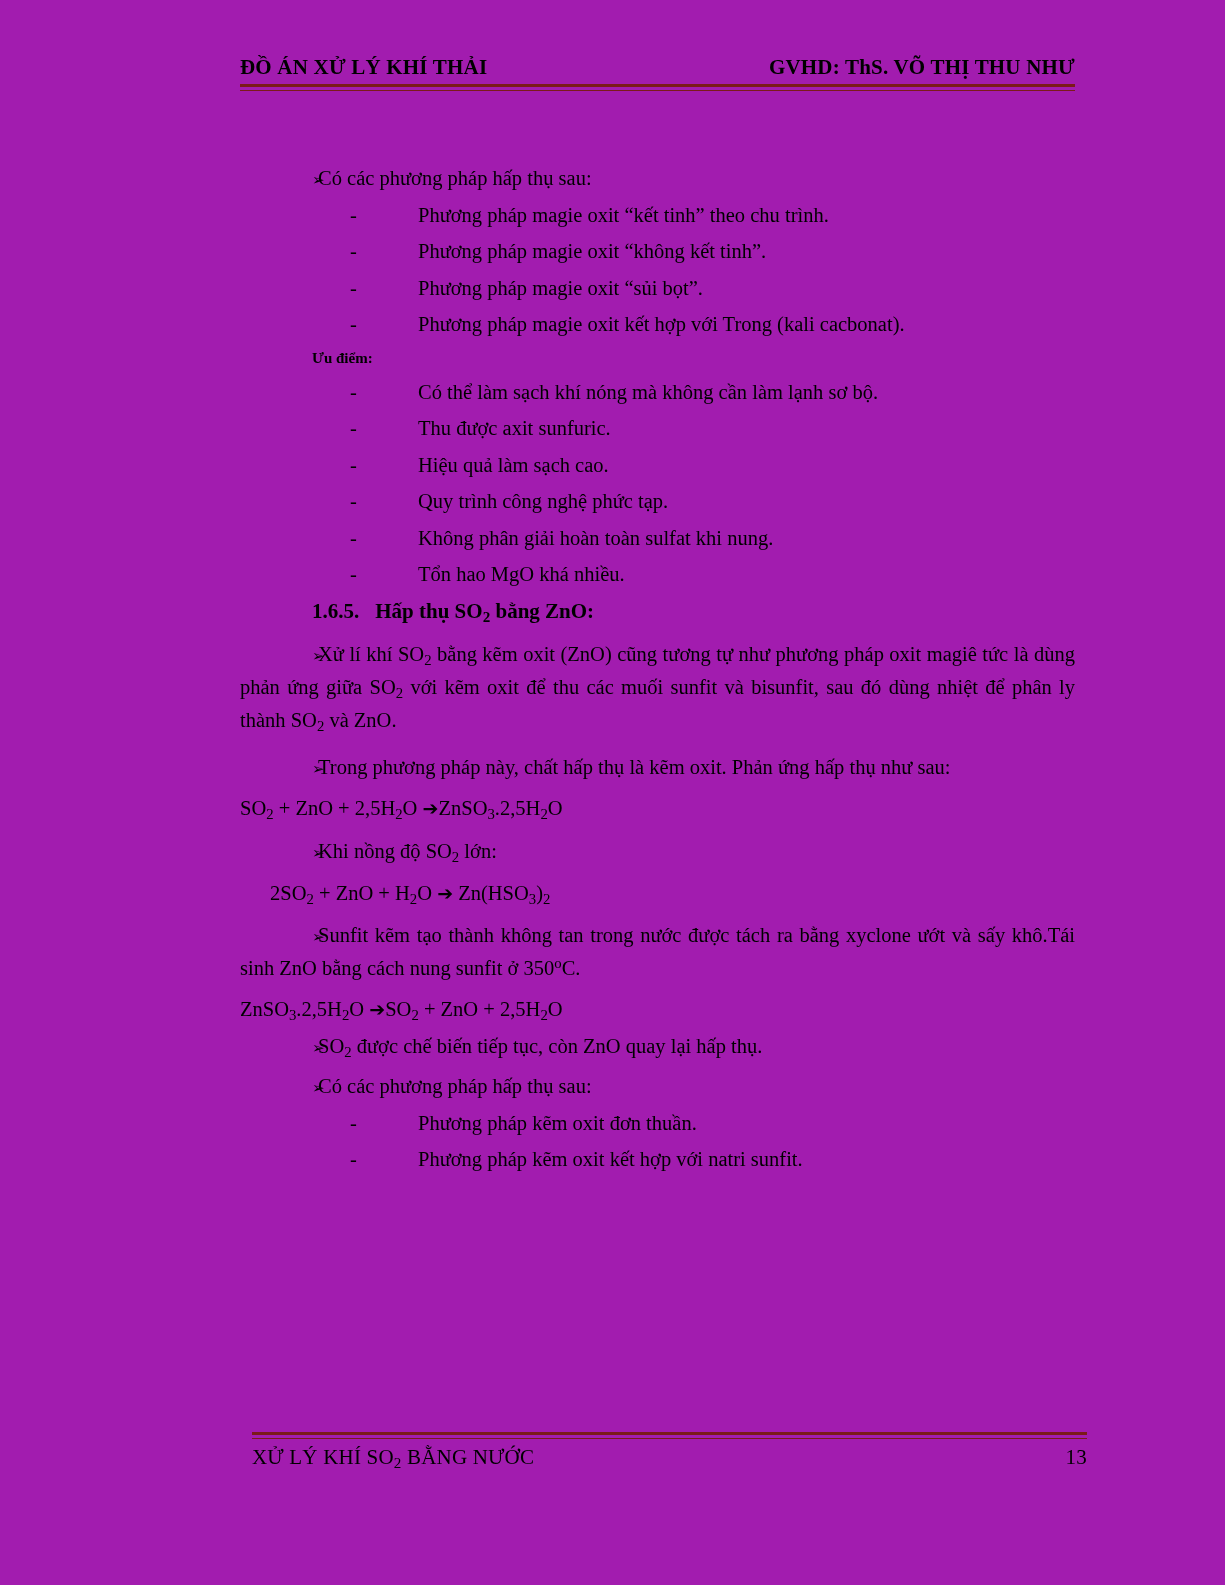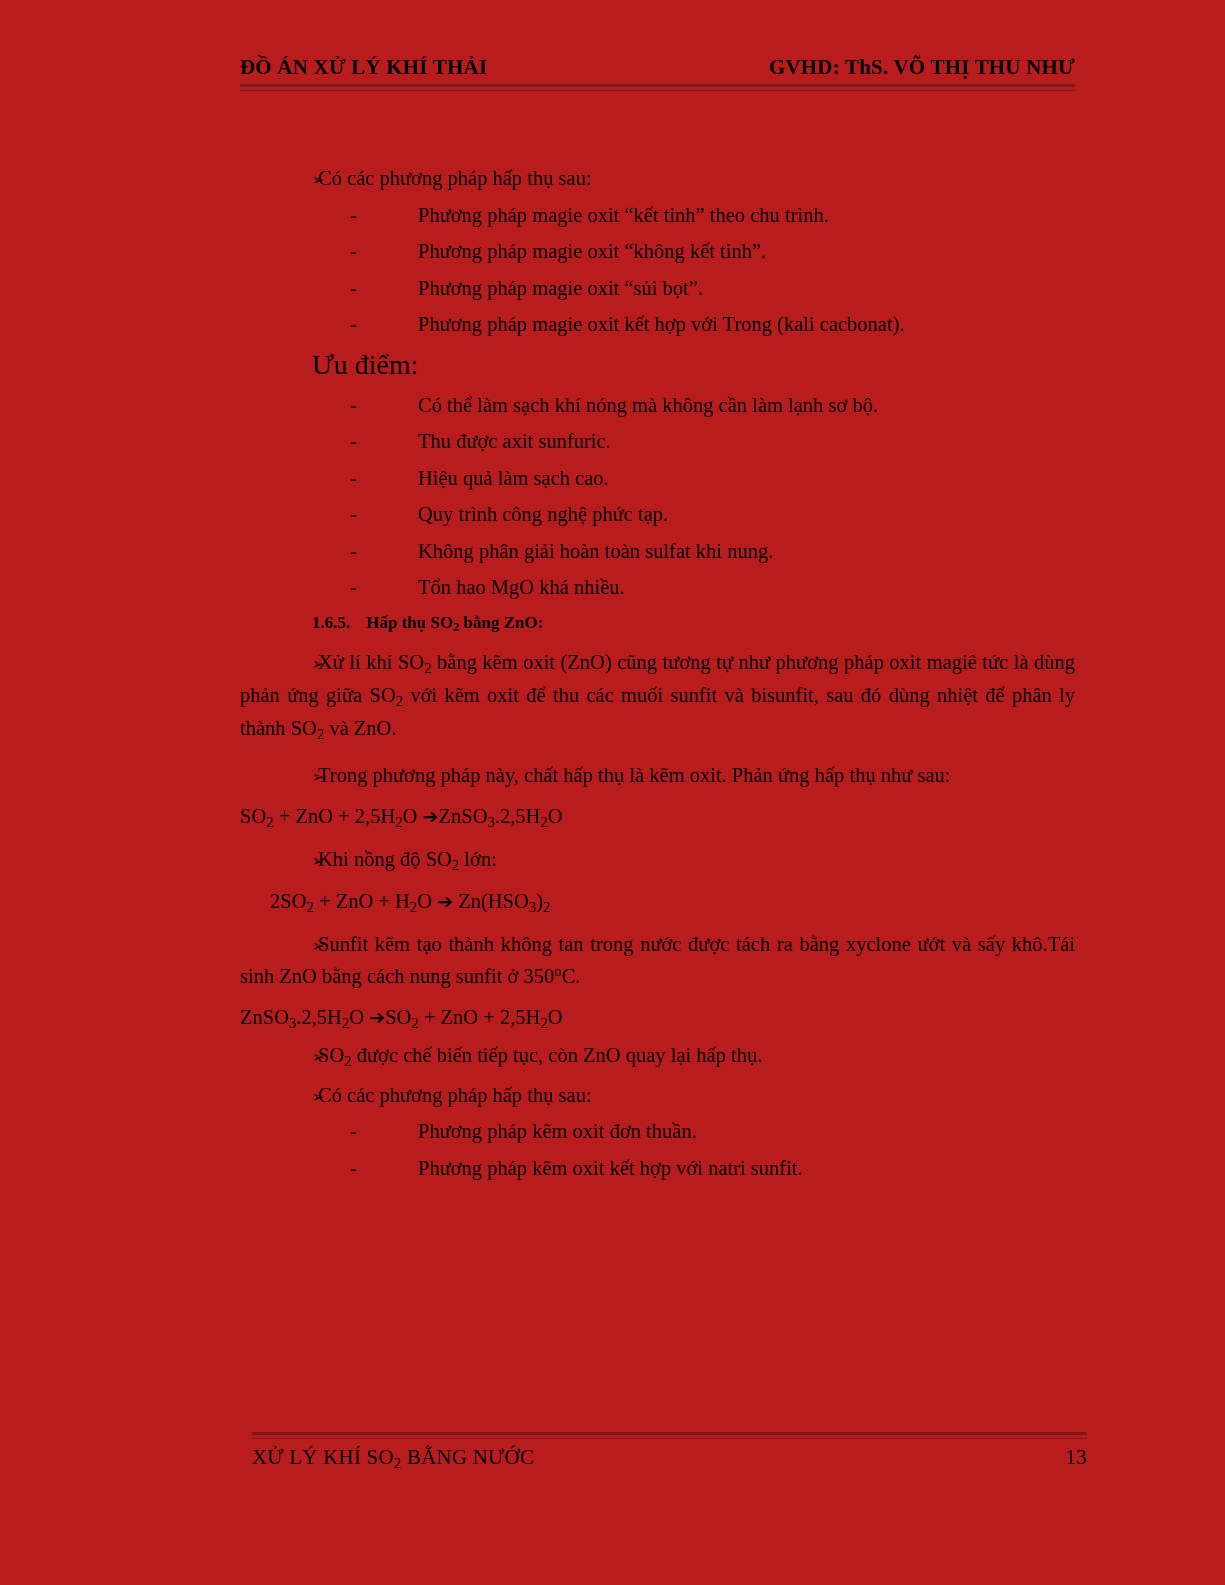--- a/index.html
+++ b/index.html
@@ -4,21 +4,21 @@
 <style>
   html, body {
     margin: 0;
     padding: 0;
     background: #ffffff;
   }
   .page {
     width: 1225px;
     height: 1585px;
     position: relative;
-    background: #b91c1c;
+    background: #a21caf;
     font-family: "Liberation Serif", serif;
     color: #000000;
     box-sizing: border-box;
   }
 
   
   .header {
     position: absolute;
     left: 240px;
     top: 55px;
@@ -75,29 +75,29 @@
   .dash-bullet {
     width: 178px;
     flex: 0 0 178px;
     padding-left: 110px;
     box-sizing: border-box;
     font-size: 20.5px;
   }
   .dash-text { flex: 1; }
 
   .bold-head {
-    font-weight: normal;
+    font-weight: bold;
     margin: 0 0 16px 72px;
-    font-size: 28px;
+    font-size: 15px;
   }
 
   .section-head {
     font-weight: bold;
     margin: 0 0 14px 72px;
-    font-size: 17px;
+    font-size: 21px;
   }
   .section-head .num { margin-right: 16px; }
 
   .para {
     text-align: justify;
     margin-bottom: 14px;
     line-height: 1.55;
   }
   .para .indent-arrow {
     display: inline-block;

